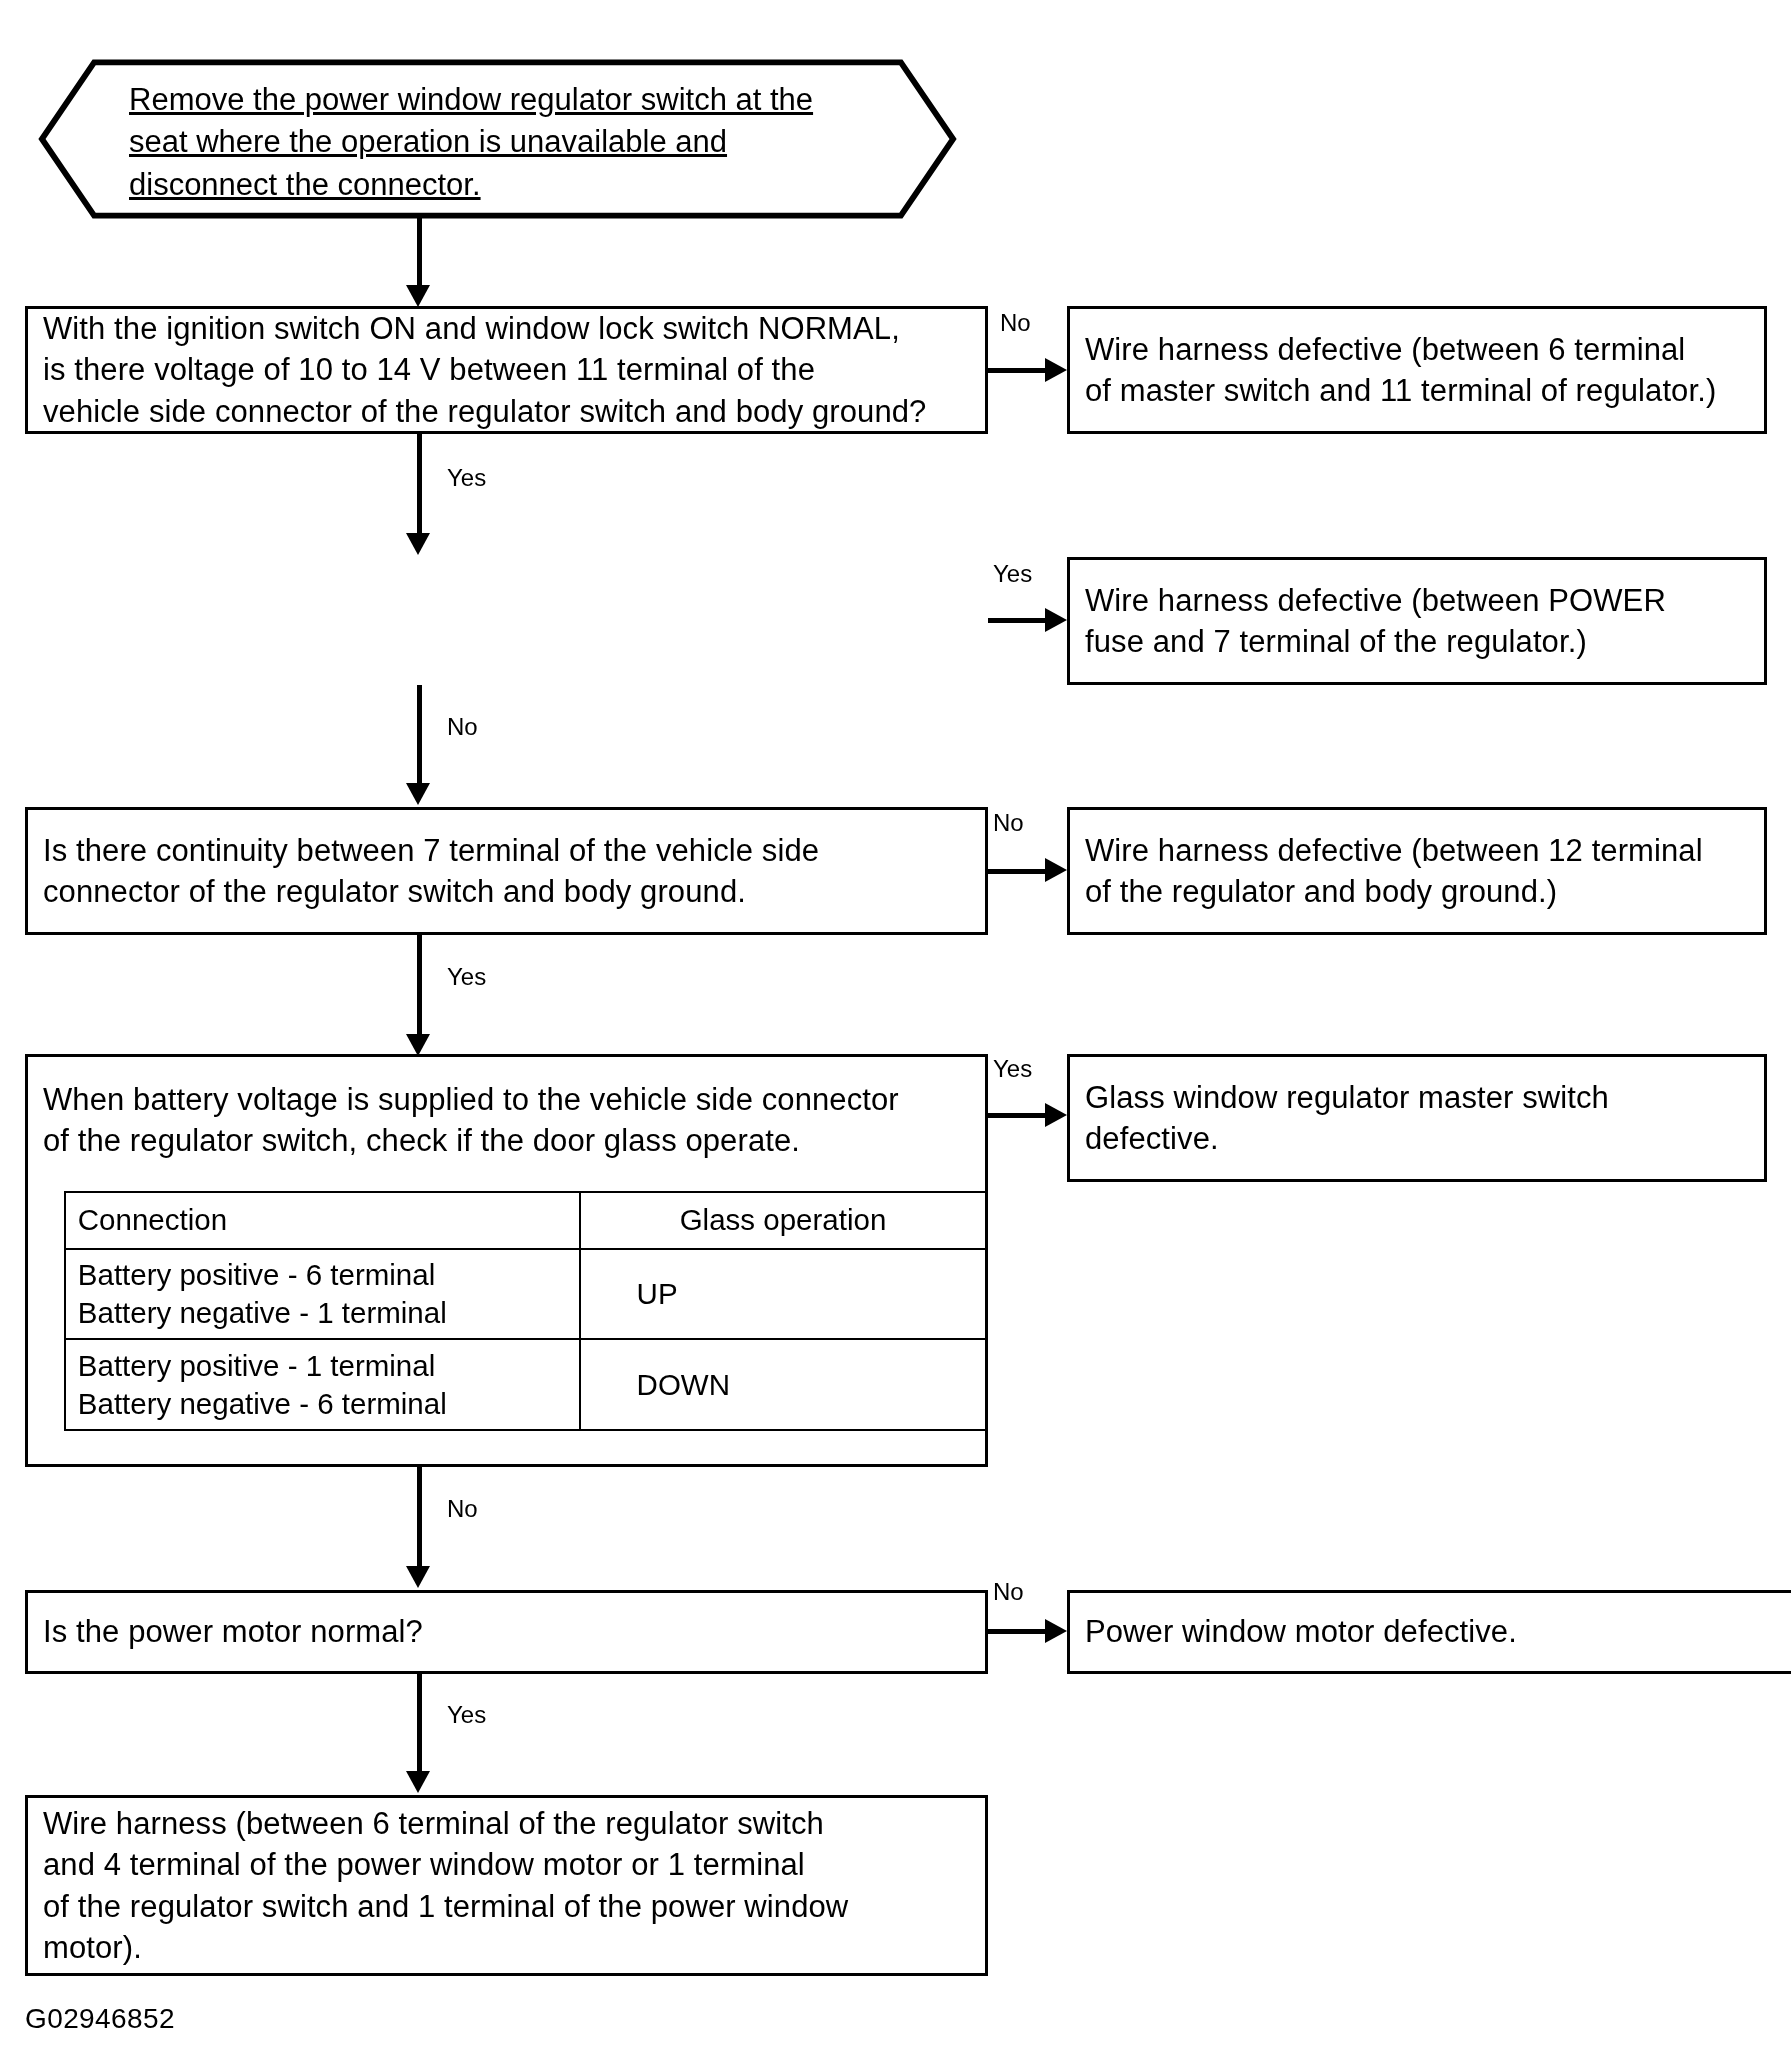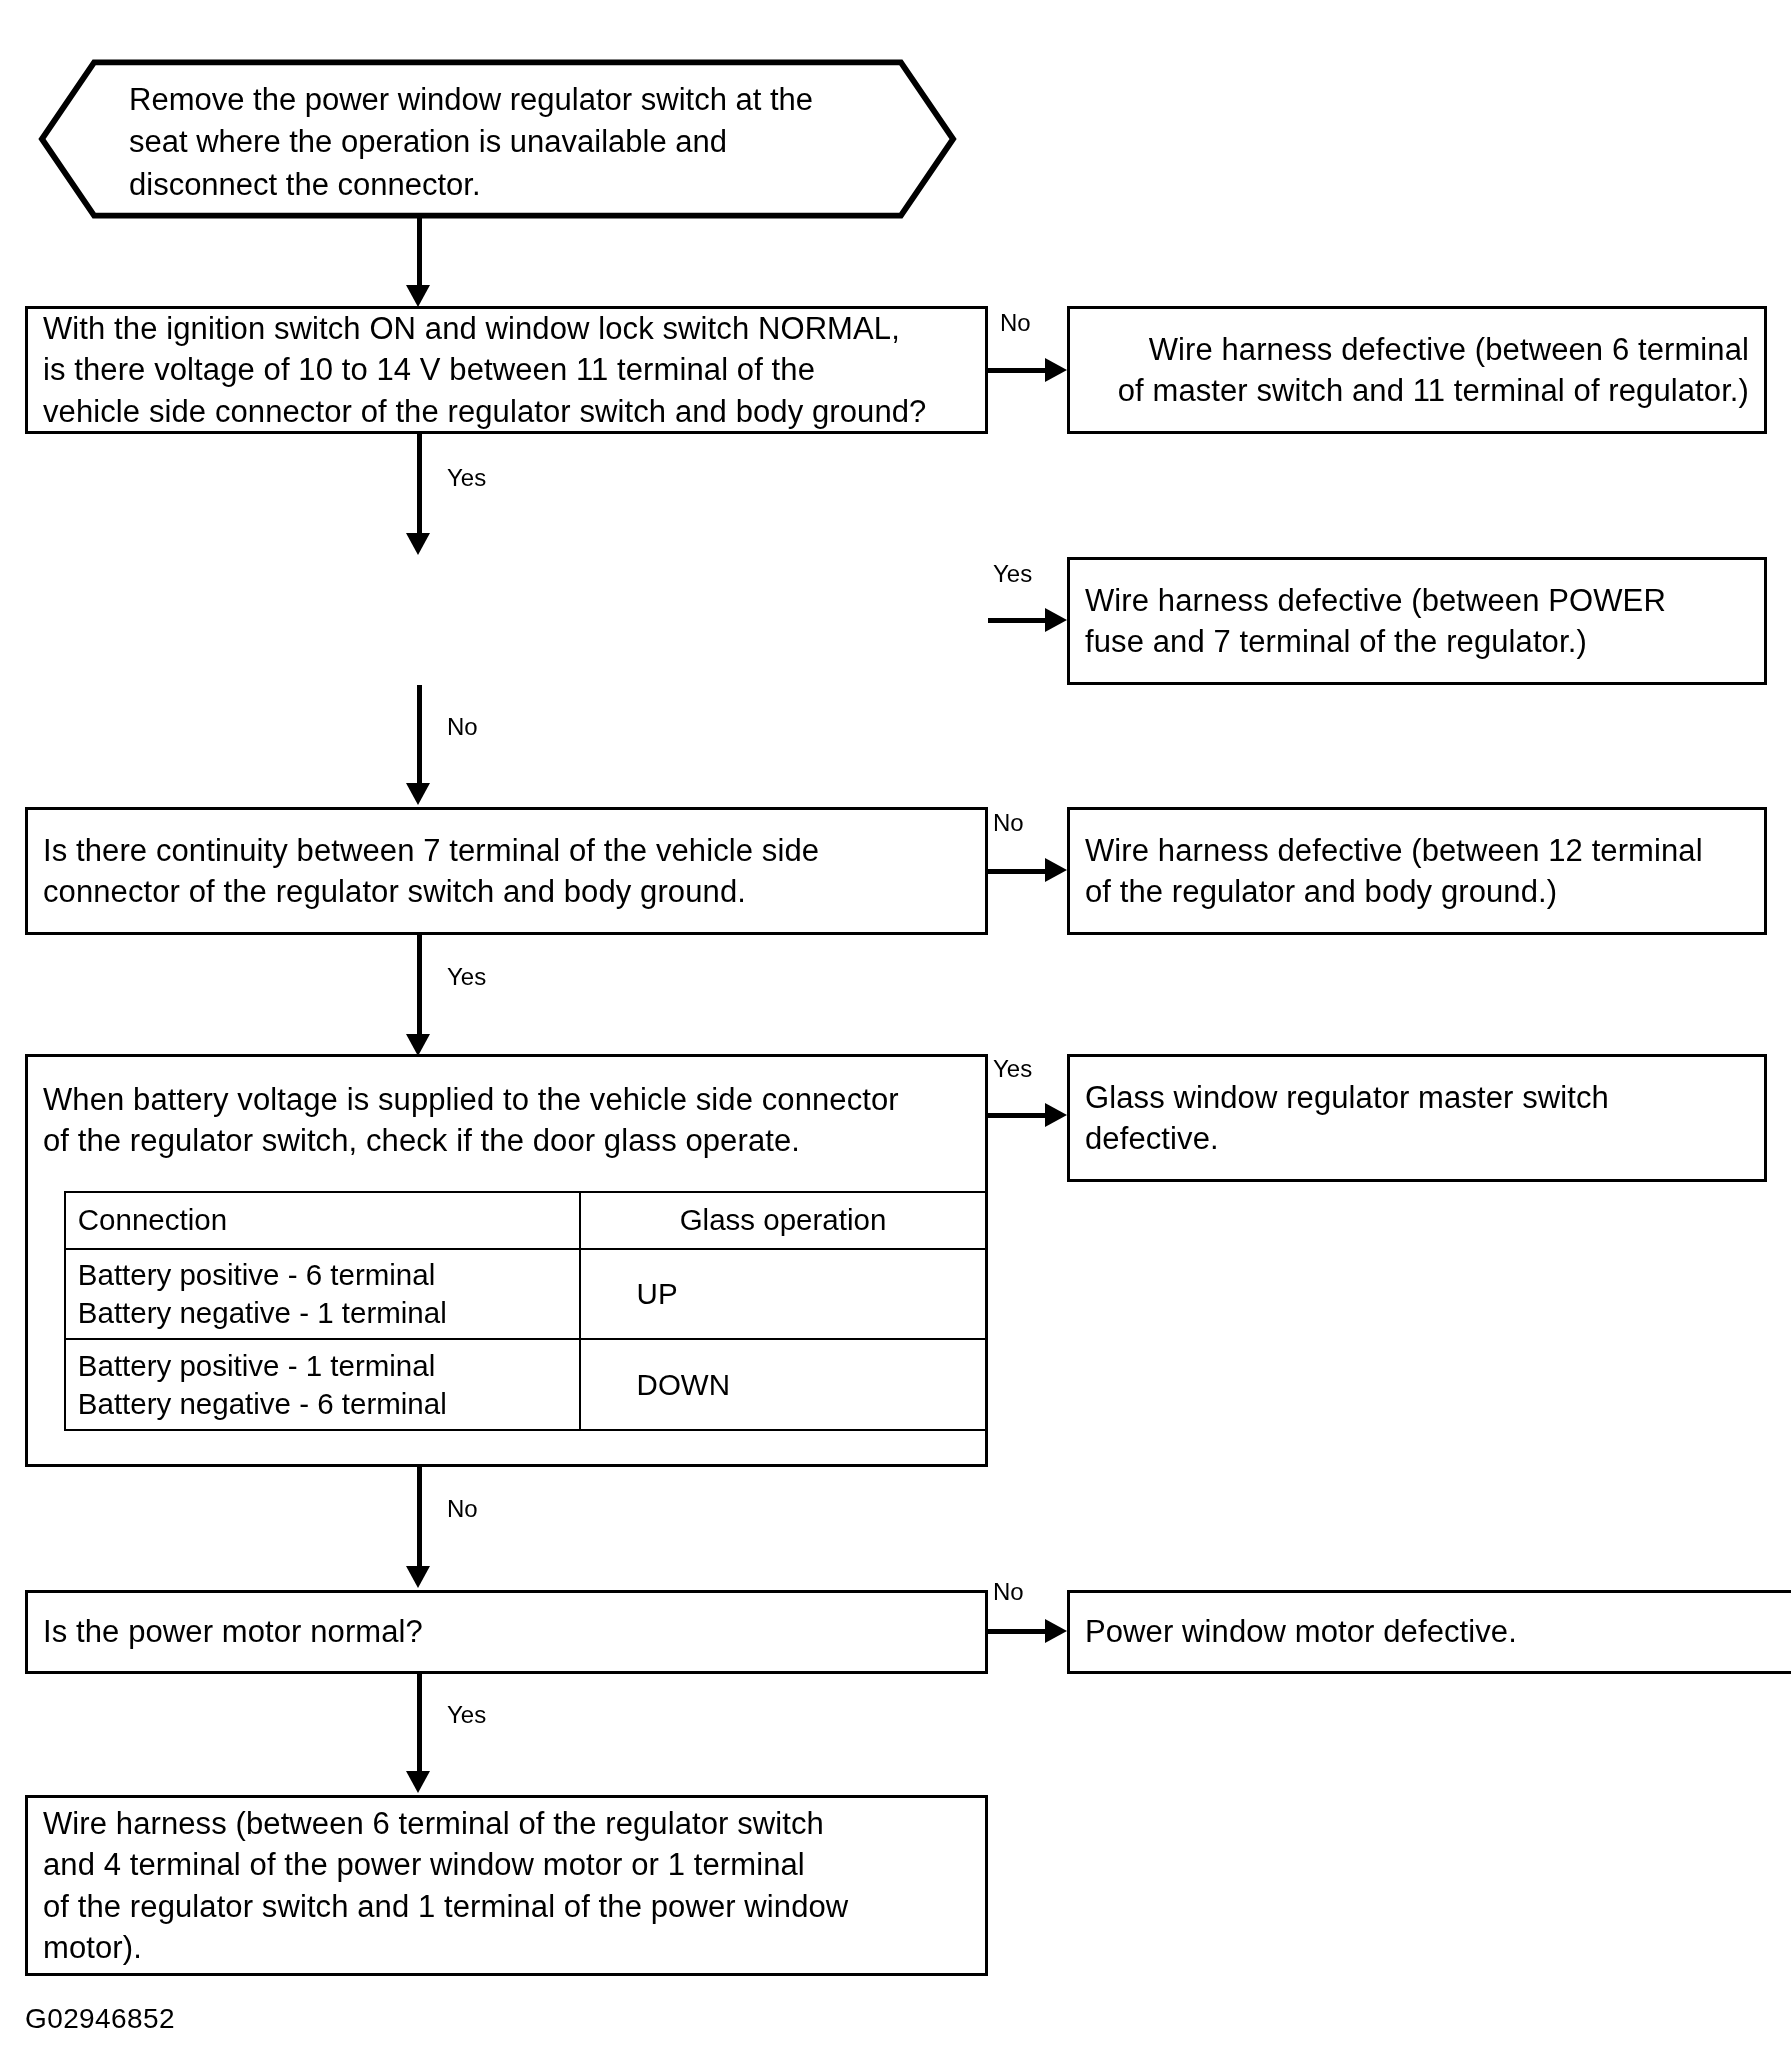--- a/index.html
+++ b/index.html
@@ -53,20 +53,21 @@
     position: absolute;
     left: 0;
     top: 0;
     overflow: visible;
   }
   .hex-text {
     position: absolute;
     font-size: 31px;
     line-height: 1.37;
     white-space: pre-line;
+    text-decoration: underline;
   }
 
   
   .vline {
     position: absolute;
     width: 5px;
     background: #000000;
   }
   .hline {
     position: absolute;
@@ -150,21 +151,21 @@
   <div class="arrow-down" style="left:406px; top:285px;"></div>
 
   <div class="box" style="left:25px; top:306px; width:963px; height:128px;">
     <div class="txt">With the ignition switch ON and window lock switch NORMAL,
 is there voltage of 10 to 14 V between 11 terminal of the
 vehicle side connector of the regulator switch and body ground?</div>
   </div>
   <div class="hline" style="left:988px; top:368px; width:59px;"></div>
   <div class="arrow-right" style="left:1045px; top:358px;"></div>
   <div class="edge-label" style="left:1000px; top:311px;">No</div>
-  <div class="box" style="left:1067px; top:306px; width:700px; height:128px;text-align:right;">
+  <div class="box" style="left:1067px; top:306px; width:700px; height:128px;">
     <div class="txt">Wire harness defective (between 6 terminal
 of master switch and 11 terminal of regulator.)</div>
   </div>
 
   <div class="vline" style="left:417px; top:434px; height:110px;"></div>
   <div class="arrow-down" style="left:406px; top:533px;"></div>
   <div class="edge-label" style="left:447px; top:466px;">Yes</div>
 
   <div class="hline" style="left:988px; top:618px; width:59px;"></div>
   <div class="arrow-right" style="left:1045px; top:608px;"></div>

